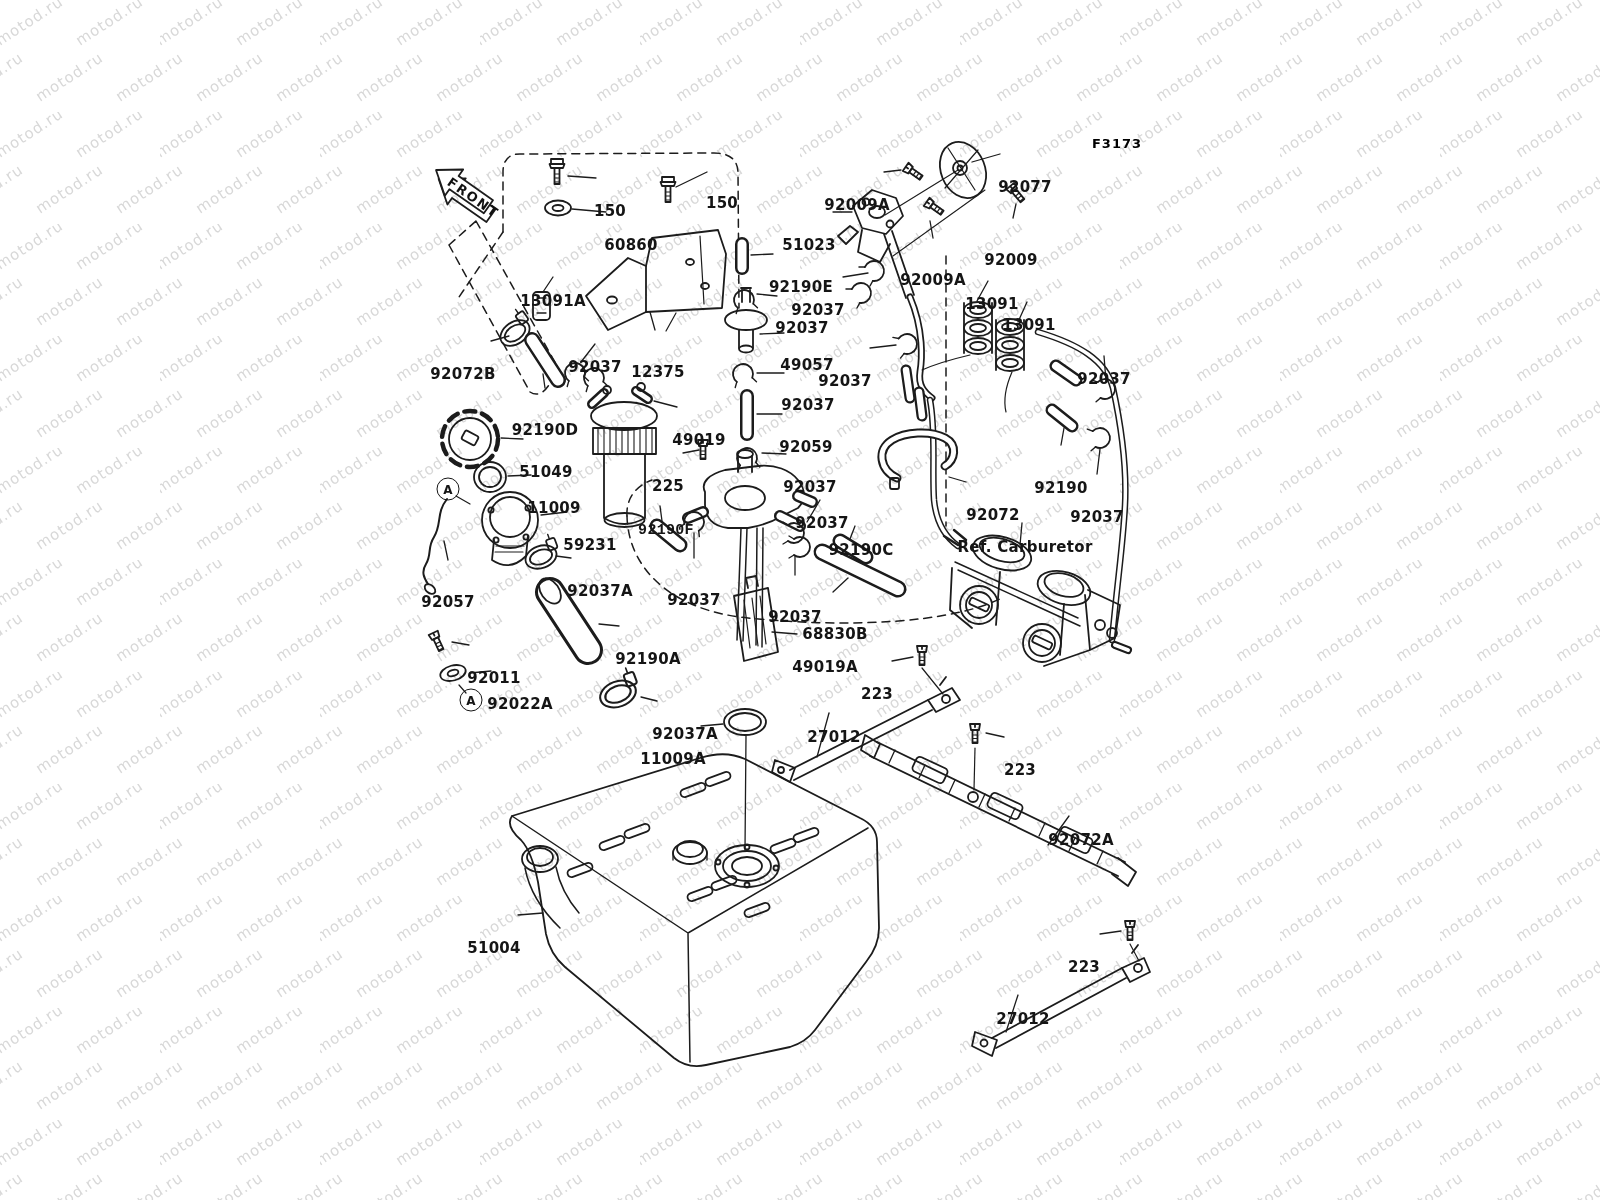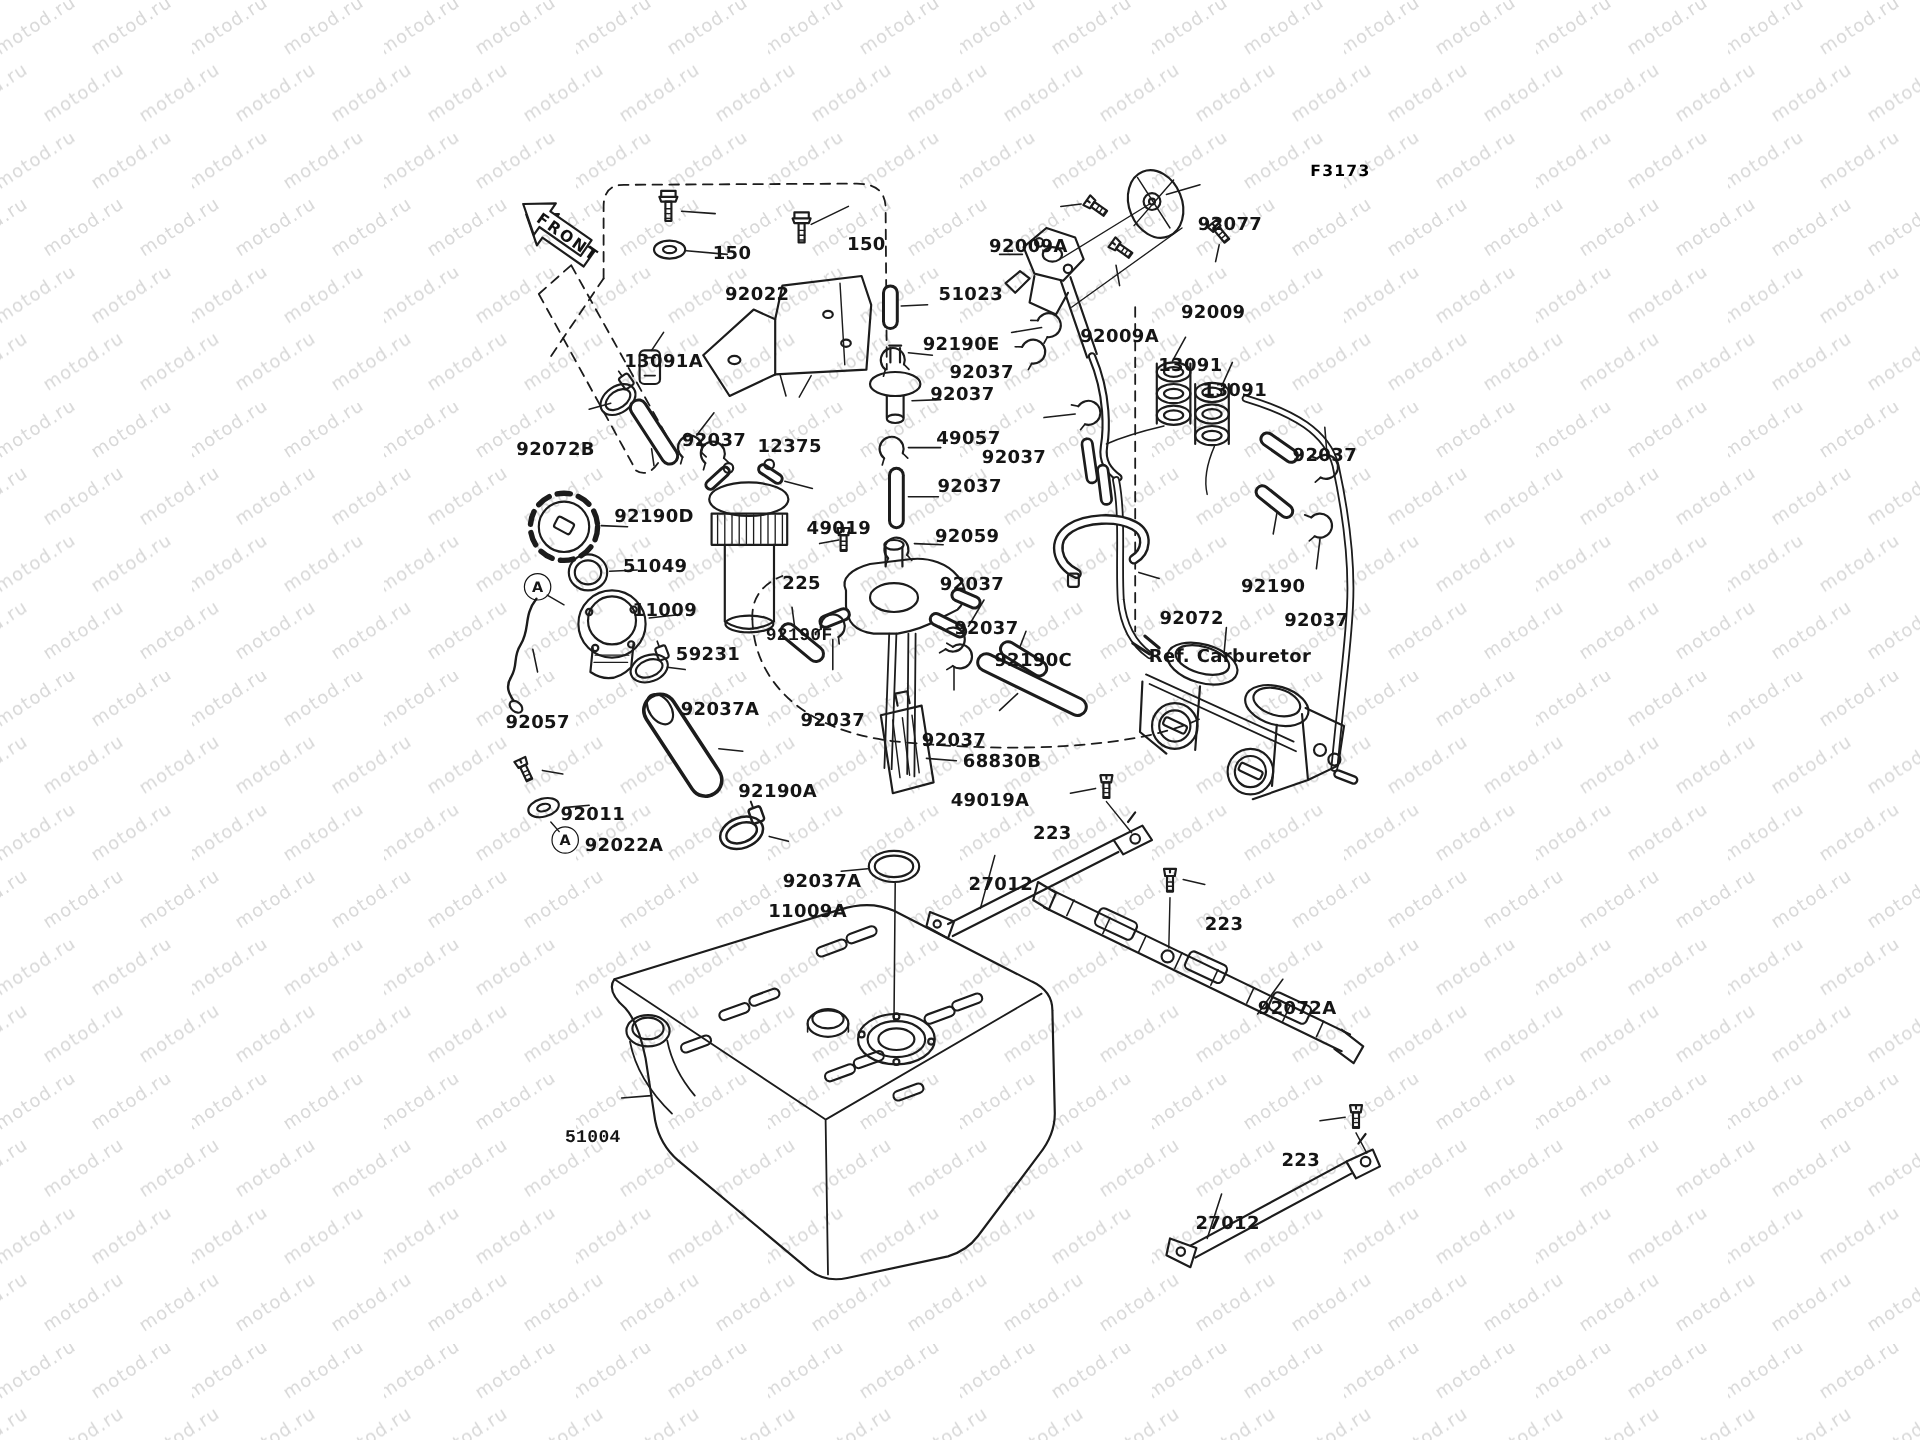--- a/index.html
+++ b/index.html
@@ -418,21 +418,21 @@
         <line x1="833" y1="212" x2="852" y2="212" stroke-width="1.3"></line>
         <line x1="1013" y1="218" x2="1016" y2="204" stroke-width="1.3"></line>
         <line x1="933" y1="238" x2="930" y2="221" stroke-width="1.3"></line>
       </g>
 </svg>
 
 <div class="labels" id="label-layer">
   <div class="fig-code" style="left:1117px;top:143px;">F3173</div>
 <div class="part-label" style="left: 610px; top: 178px;">150</div>
       <div class="part-label" style="left: 722px; top: 170px;">150</div>
-      <div class="part-label" style="left: 631px; top: 212px;">92022</div>
+      <div class="part-label" style="left: 631px; top: 212px;">60860</div>
       <div class="part-label" style="left: 553px; top: 268px;">13091A</div>
       <div class="part-label" style="left: 801px; top: 254px;">92190E</div>
       <div class="part-label" style="left: 818px; top: 277px;">92037</div>
       <div class="part-label" style="left: 802px; top: 295px;">92037</div>
       <div class="part-label" style="left: 463px; top: 341px;">92072B</div>
       <div class="part-label" style="left: 595px; top: 334px;">92037</div>
       <div class="part-label" style="left: 658px; top: 339px;">12375</div>
       <div class="part-label" style="left: 545px; top: 397px;">92190D</div>
       <div class="part-label" style="left: 699px; top: 407px;">49019</div>
       <div class="part-label" style="left: 546px; top: 439px;">51049</div>
@@ -458,21 +458,21 @@
       <div class="part-label" style="left: 795px; top: 584px;">92037</div>
       <div class="part-label" style="left: 835px; top: 601px;">68830B</div>
       <div class="part-label" style="left: 825px; top: 634px;">49019A</div>
       <div class="part-label" style="left: 600px; top: 558px;">92037A</div>
       <div class="part-label" style="left: 448px; top: 569px;">92057</div>
       <div class="part-label" style="left: 494px; top: 645px;">92011</div>
       <div class="part-label" style="left: 520px; top: 671px;">92022A</div>
       <div class="part-label" style="left: 648px; top: 626px;">92190A</div>
       <div class="part-label" style="left: 685px; top: 701px;">92037A</div>
       <div class="part-label" style="left: 673px; top: 726px;">11009A</div>
-      <div class="part-label" style="left: 494px; top: 915px; font-family: Liberation Mono, monospace;">51004</div>
+      <div class="part-label" style="left: 494px; top: 915px;">51004</div>
       <div class="part-label" style="left: 834px; top: 704px;">27012</div>
       <div class="part-label" style="left: 877px; top: 661px;">223</div>
       <div class="part-label" style="left: 1020px; top: 737px;">223</div>
       <div class="part-label" style="left: 1081px; top: 807px;">92072A</div>
       <div class="part-label" style="left: 1084px; top: 934px;">223</div>
       <div class="part-label" style="left: 1023px; top: 986px;">27012</div>
       <div class="part-label" style="left: 857px; top: 172px;">92009A</div>
       <div class="part-label" style="left: 1025px; top: 154px;">92077</div>
       <div class="part-label" style="left: 809px; top: 212px;">51023</div>
       <div class="part-label" style="left: 1011px; top: 227px;">92009</div>

